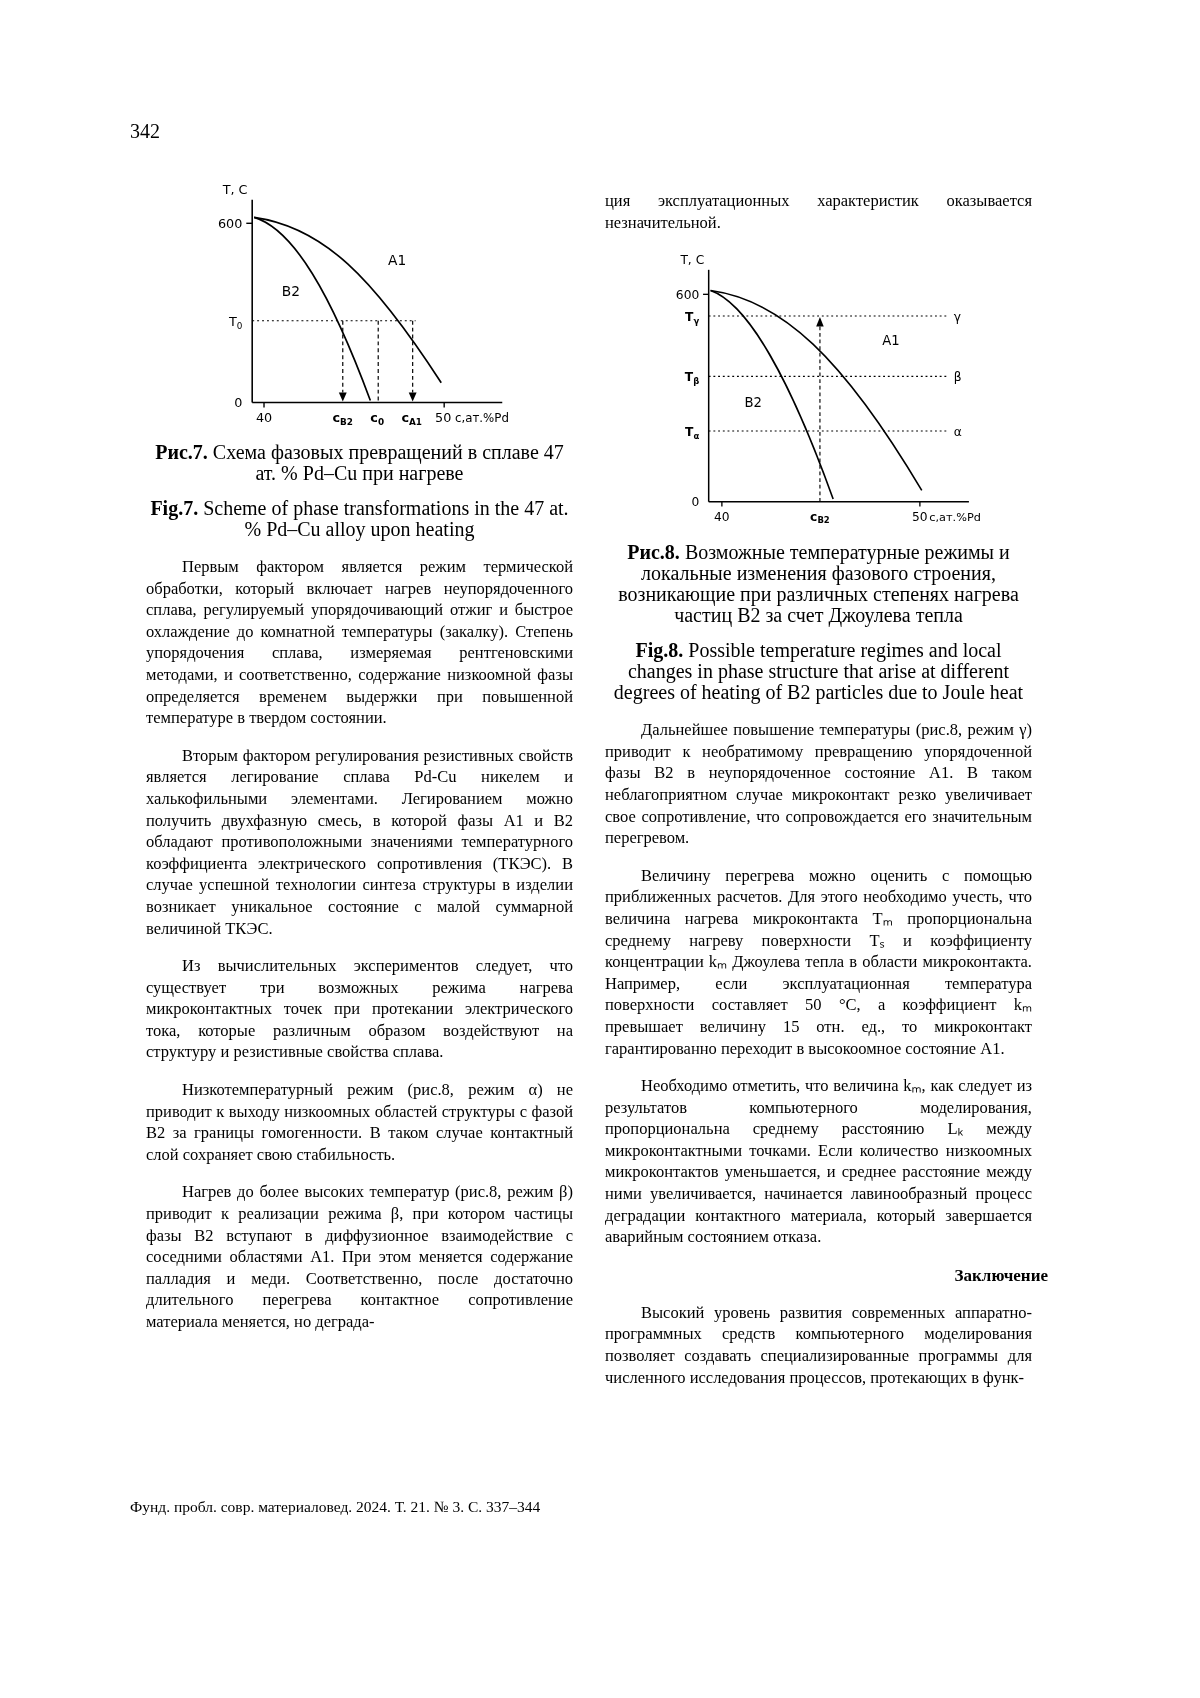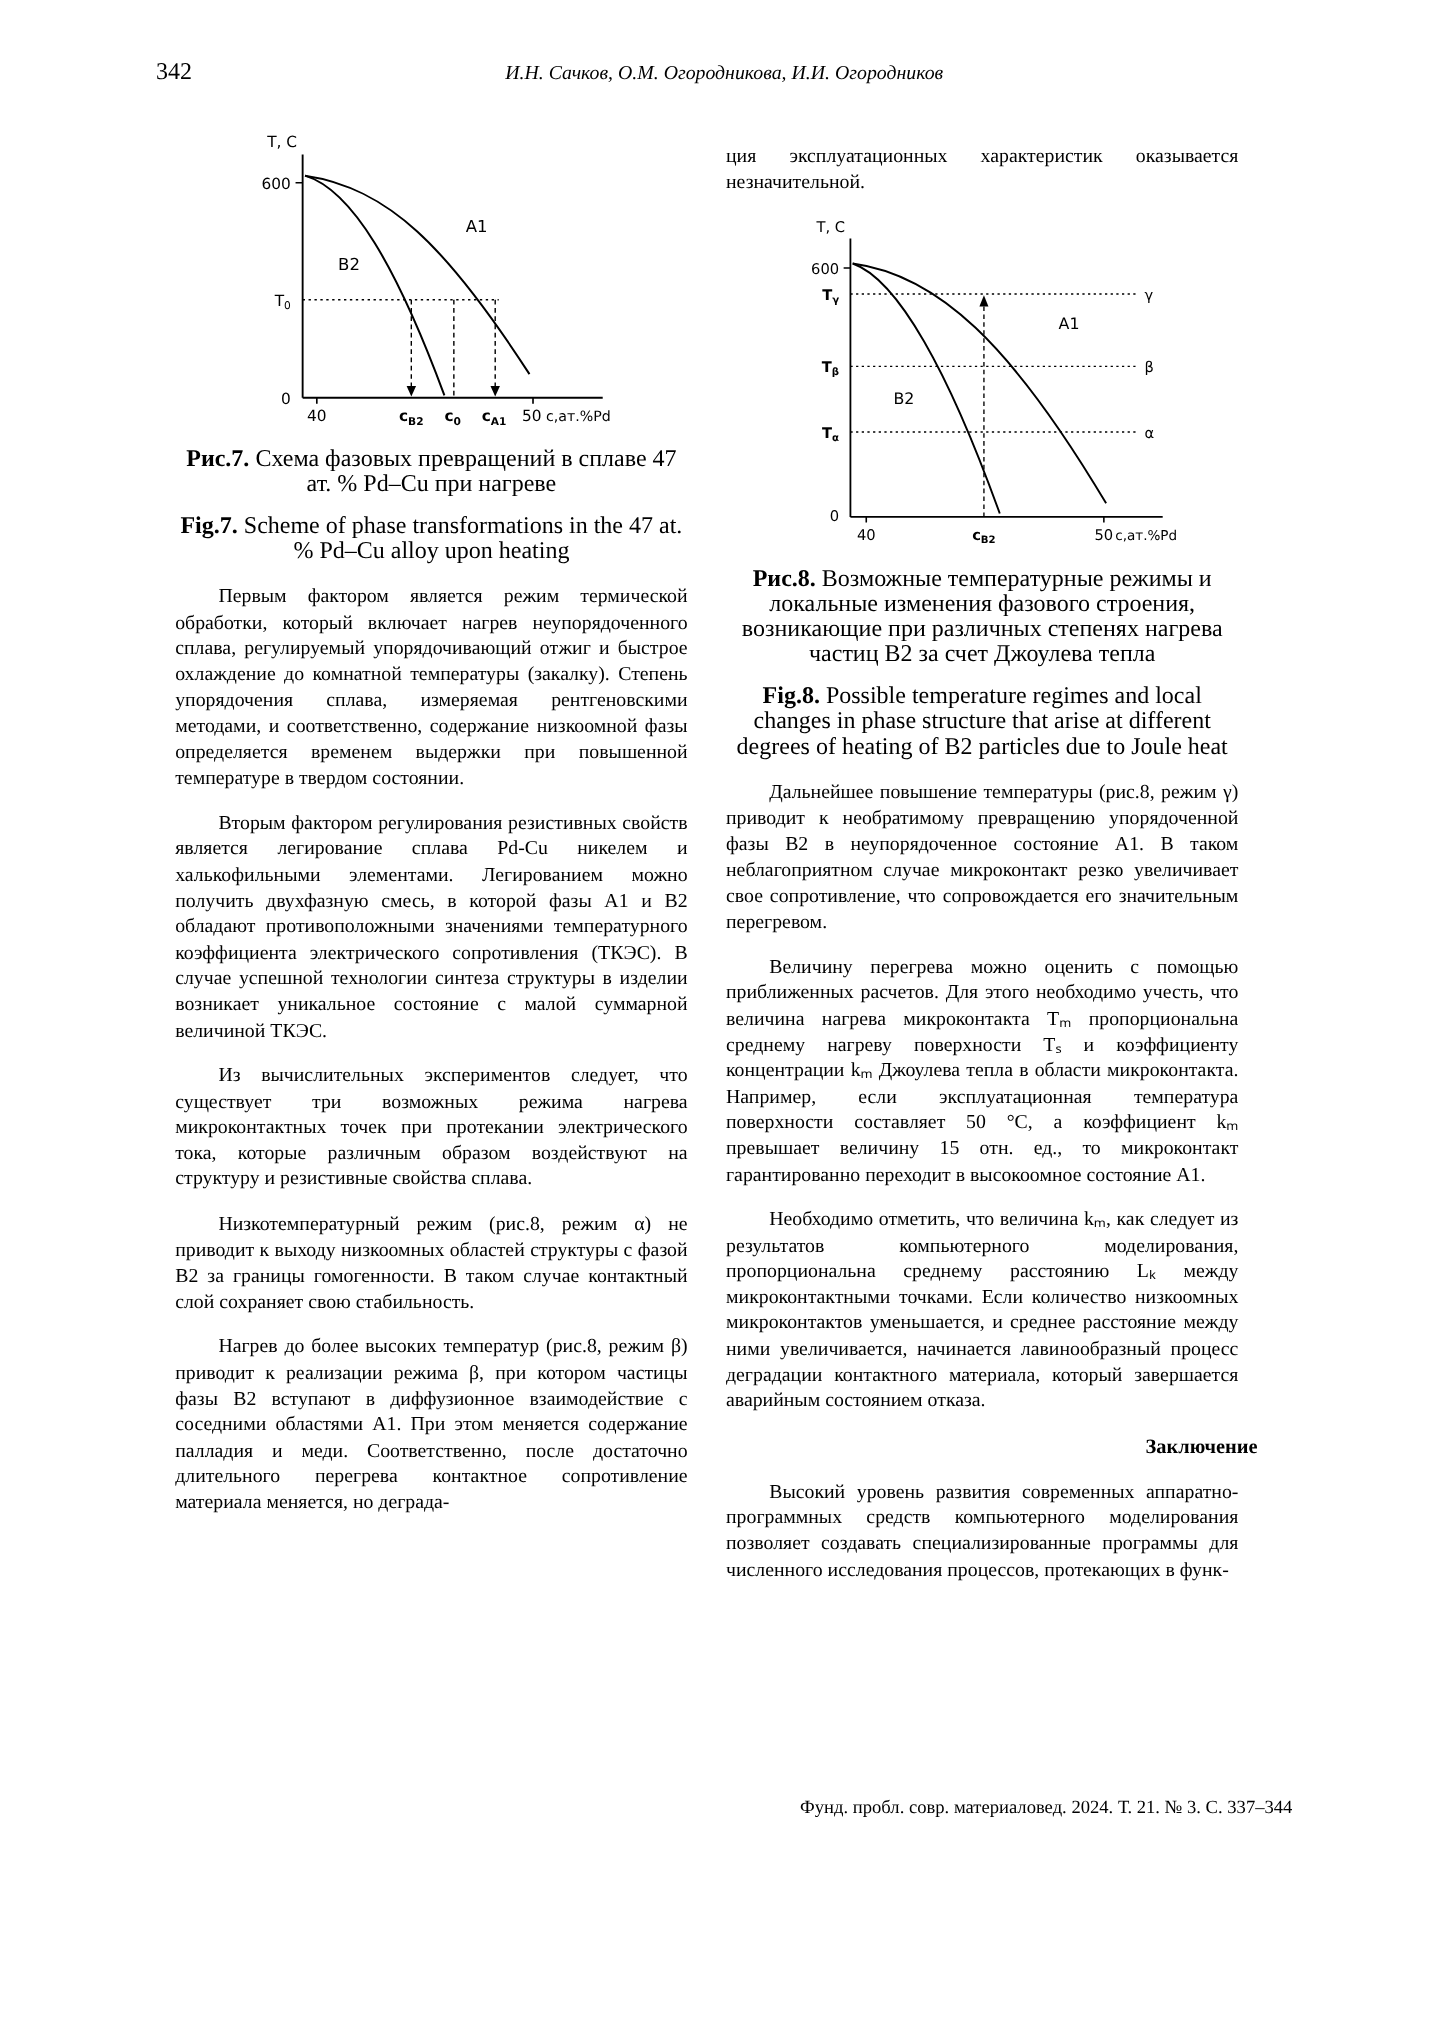--- a/index.html
+++ b/index.html
@@ -3,21 +3,21 @@
 <meta charset="utf-8">
 <style>
   html, body { margin: 0; padding: 0; background: #ffffff; }
   .page {
     position: relative;
     width: 1200px;
     height: 1698px;
     margin: 0 auto;
     background: #ffffff;
     box-sizing: border-box;
-    padding: 49px 123px 0 130px;
+    padding: 120px 123px 0 130px;
     font-family: "Liberation Serif", serif;
     color: #000;
   }
   .page-header { position: relative; height: 26px; margin-bottom: 28px; }
   .page-number { position: absolute; left: 0; top: 0; font-size: 20px; }
   .running-head {
     position: absolute; left: 0; right: 0; top: 2px;
     text-align: center; font-style: italic; font-size: 16.5px;
   }
   .columns { display: flex; }
@@ -42,33 +42,32 @@
   .section-heading {
     font-weight: bold;
     text-align: right;
     font-size: 17px;
     margin: 18px 0 12px;
   }
   .page-footer {
     position: absolute;
     left: 130px; right: 123px;
     top: 1498px;
-    text-align: right;
+    text-align: left;
     font-size: 15.5px;
   }
   .plot-text { font-family: "DejaVu Sans", sans-serif; }
 </style>
 </head>
 <body>
 
 <div class="page">
 
   <div class="page-header">
     <span class="page-number">342</span>
-    <span class="running-head">И.Н. Сачков, О.М. Огородникова, И.И. Огородников</span>
   </div>
 
   <div class="columns">
 
     <div class="col">
 
       <div class="figure">
         <svg width="330" height="254" viewBox="0 0 335 258">
 
           <line x1="58" y1="22" x2="58" y2="228" stroke="#000" stroke-width="1.6"></line>

